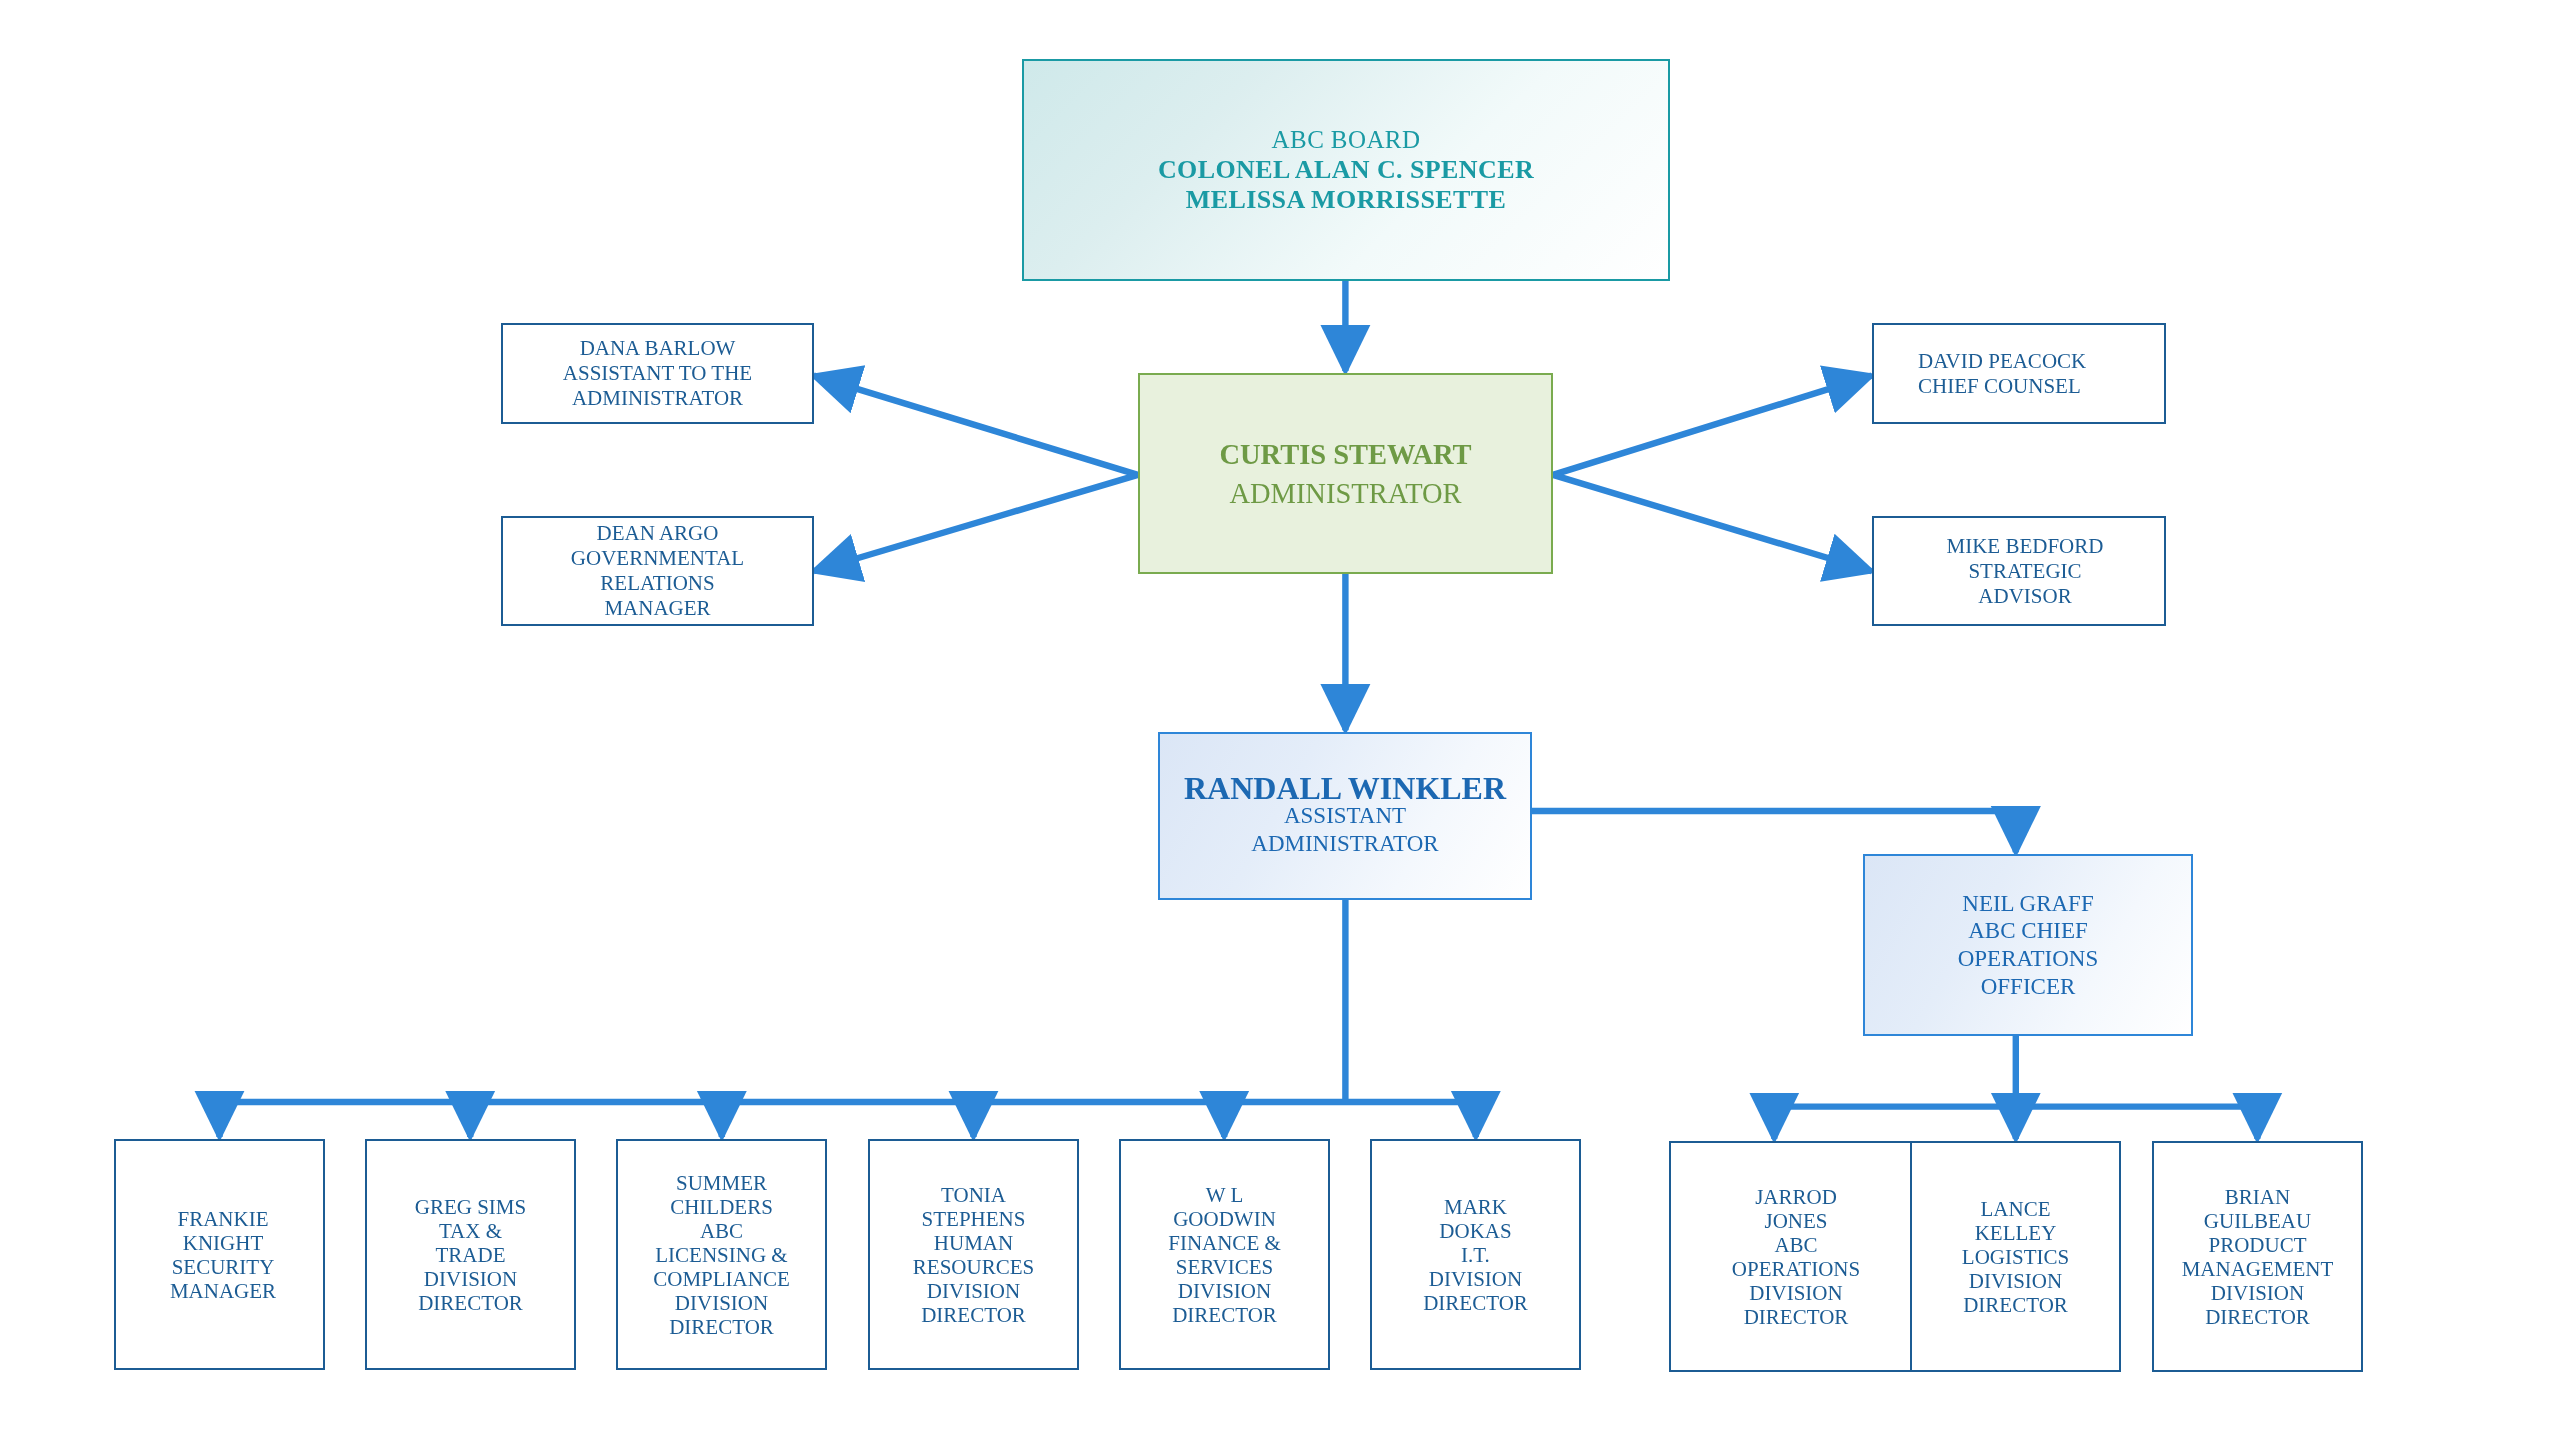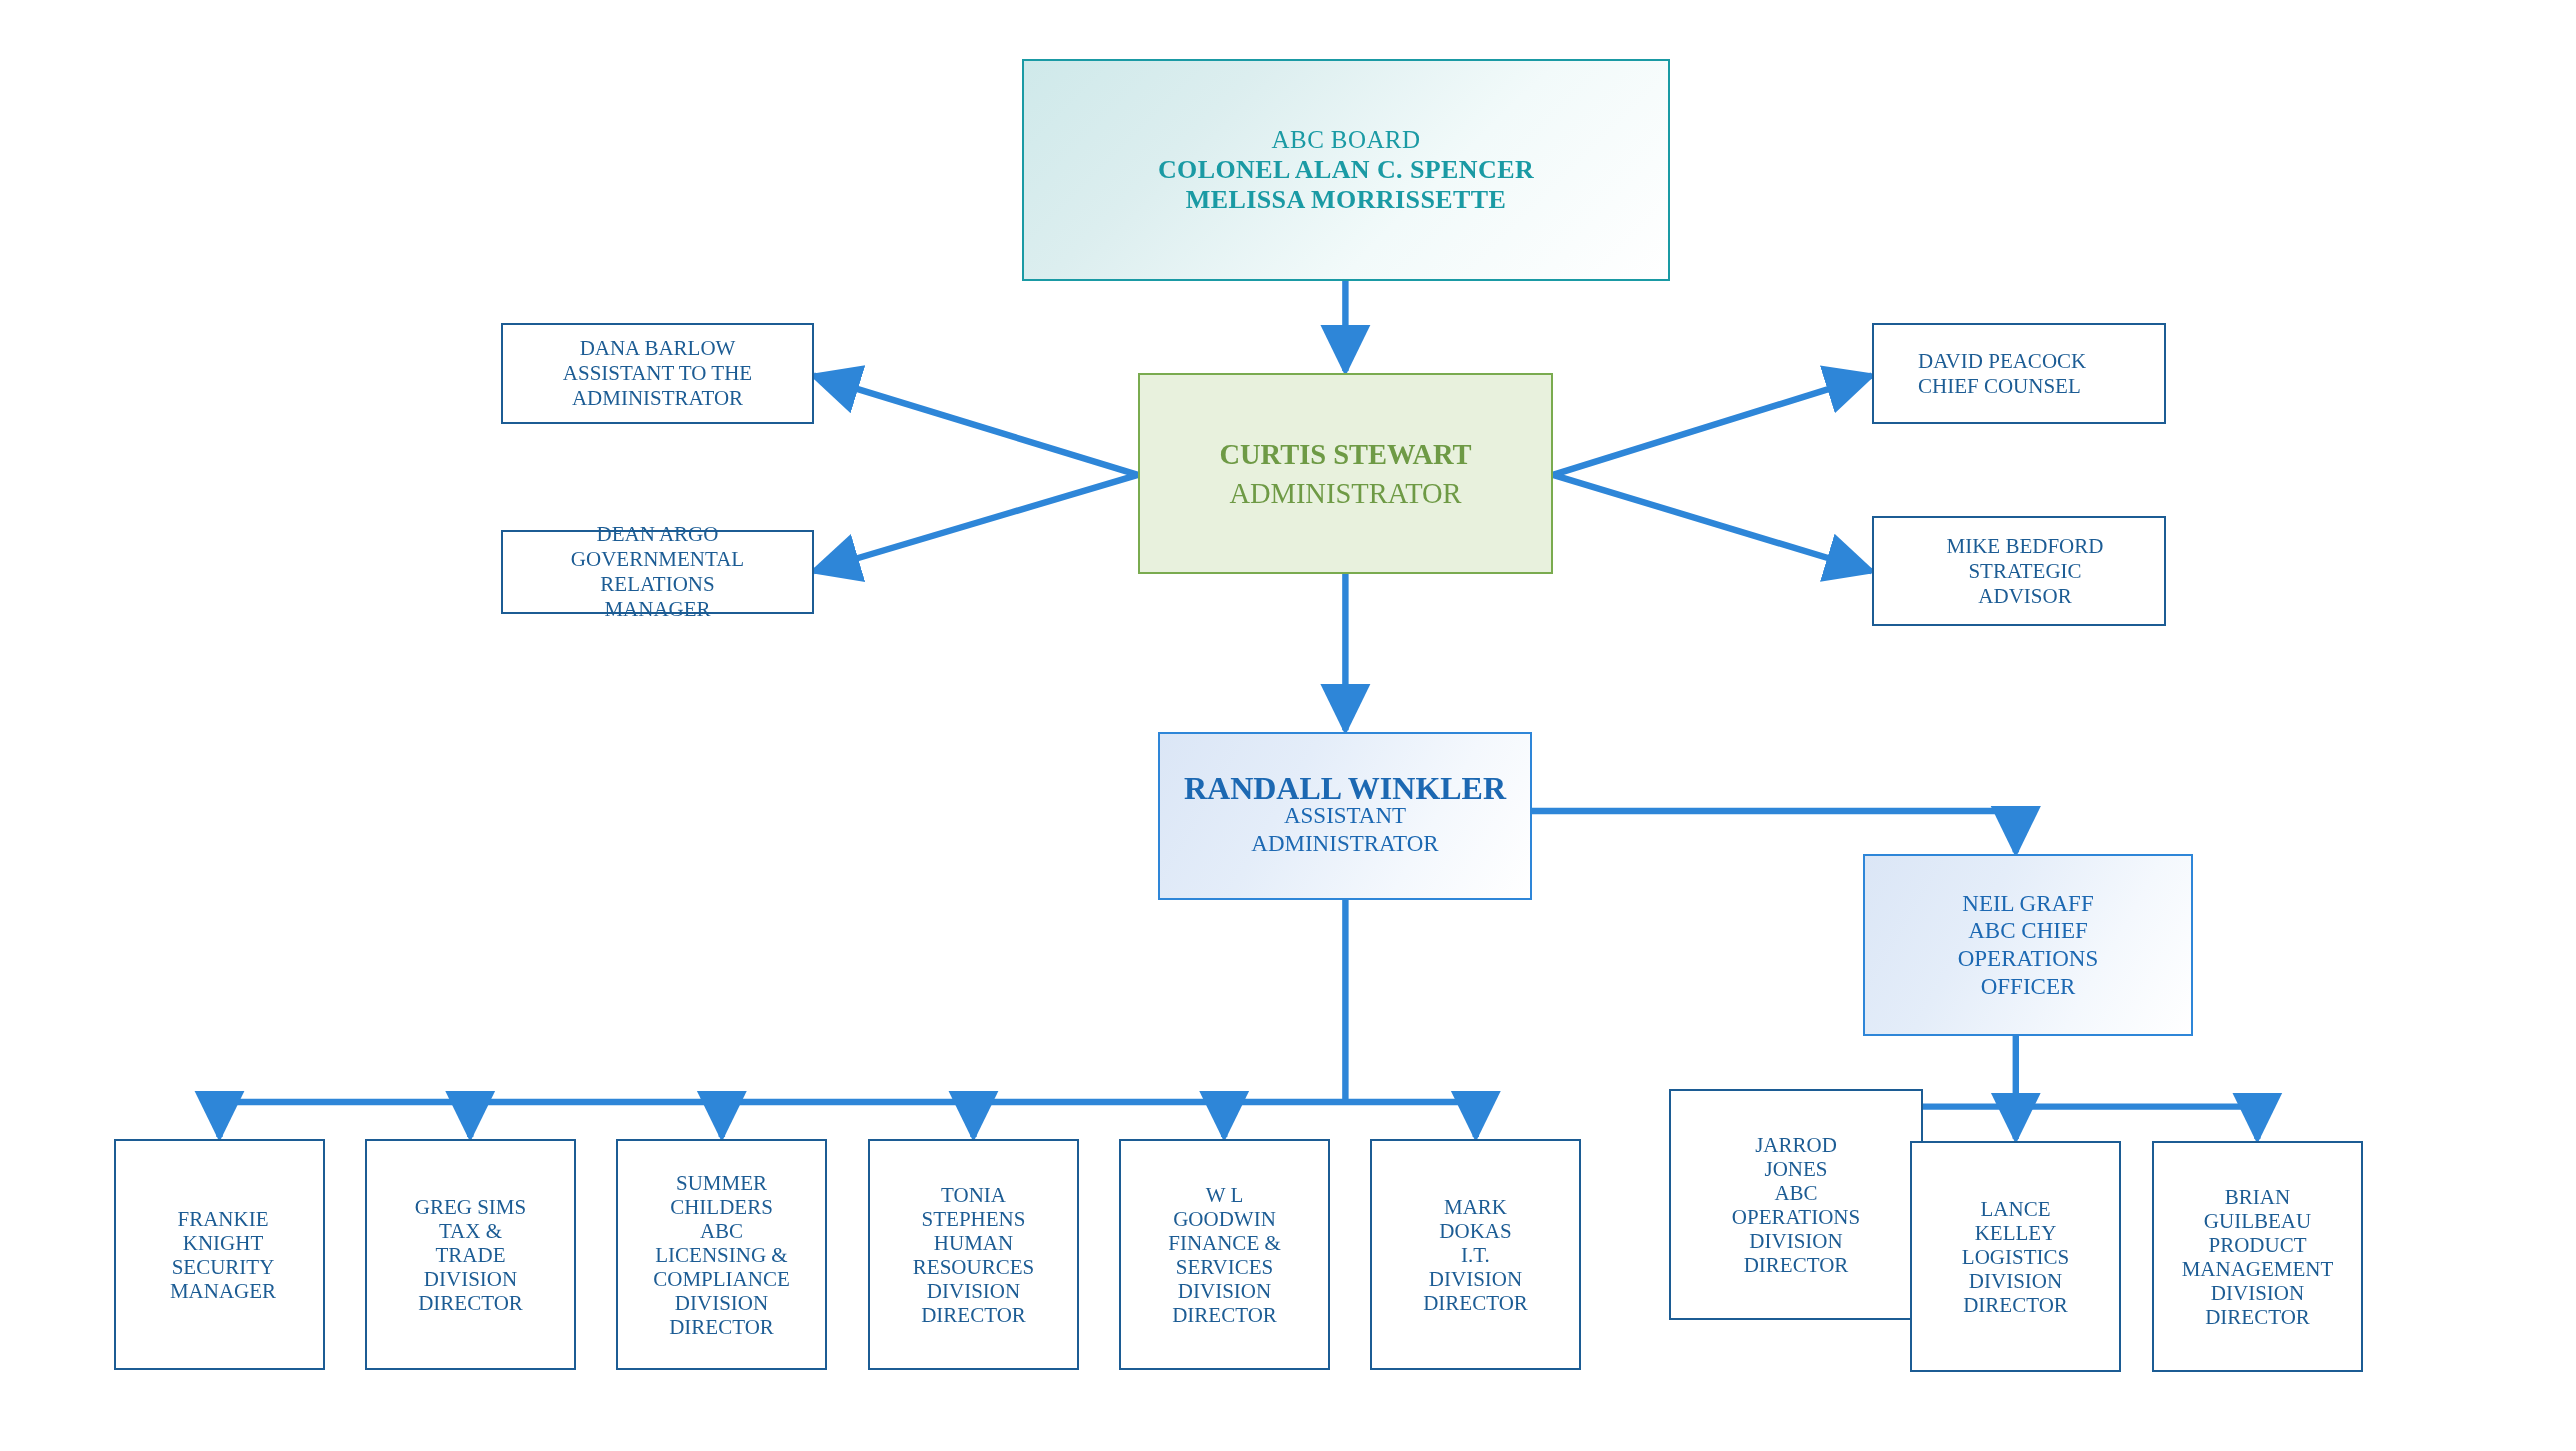--- a/index.html
+++ b/index.html
@@ -147,21 +147,21 @@
   </div>
 
   <div class="node n-plain" style="left:501px; top:323px; width:313px; height:101px;">
     <div class="lines">
       <span class="ln">DANA BARLOW</span>
       <span class="ln">ASSISTANT TO THE</span>
       <span class="ln">ADMINISTRATOR</span>
     </div>
   </div>
 
-  <div class="node n-plain" style="left:501px; top:530px; width:313px; height:84px;">
+  <div class="node n-plain" style="left:501px; top:516px; width:313px; height:110px;">
     <div class="lines">
       <span class="ln">DEAN ARGO</span>
       <span class="ln">GOVERNMENTAL</span>
       <span class="ln">RELATIONS</span>
       <span class="ln">MANAGER</span>
     </div>
   </div>
 
   <div class="node n-plain" style="left:1872px; top:323px; width:294px; height:101px; justify-content:flex-start;">
     <div class="lines" style="text-align:left; padding-left:44px;">
@@ -251,21 +251,21 @@
   <div class="node n-div" style="left:1370px; top:1139px; width:211px; height:231px;">
     <div class="lines">
       <span class="ln">MARK</span>
       <span class="ln">DOKAS</span>
       <span class="ln">I.T.</span>
       <span class="ln">DIVISION</span>
       <span class="ln">DIRECTOR</span>
     </div>
   </div>
 
-  <div class="node n-div" style="left:1669px; top:1089px; width:254px; height:231px;">
+  <div class="node n-div" style="left:1669px; top:1141px; width:254px; height:231px;">
     <div class="lines">
       <span class="ln">JARROD</span>
       <span class="ln">JONES</span>
       <span class="ln">ABC</span>
       <span class="ln">OPERATIONS</span>
       <span class="ln">DIVISION</span>
       <span class="ln">DIRECTOR</span>
     </div>
   </div>
 

